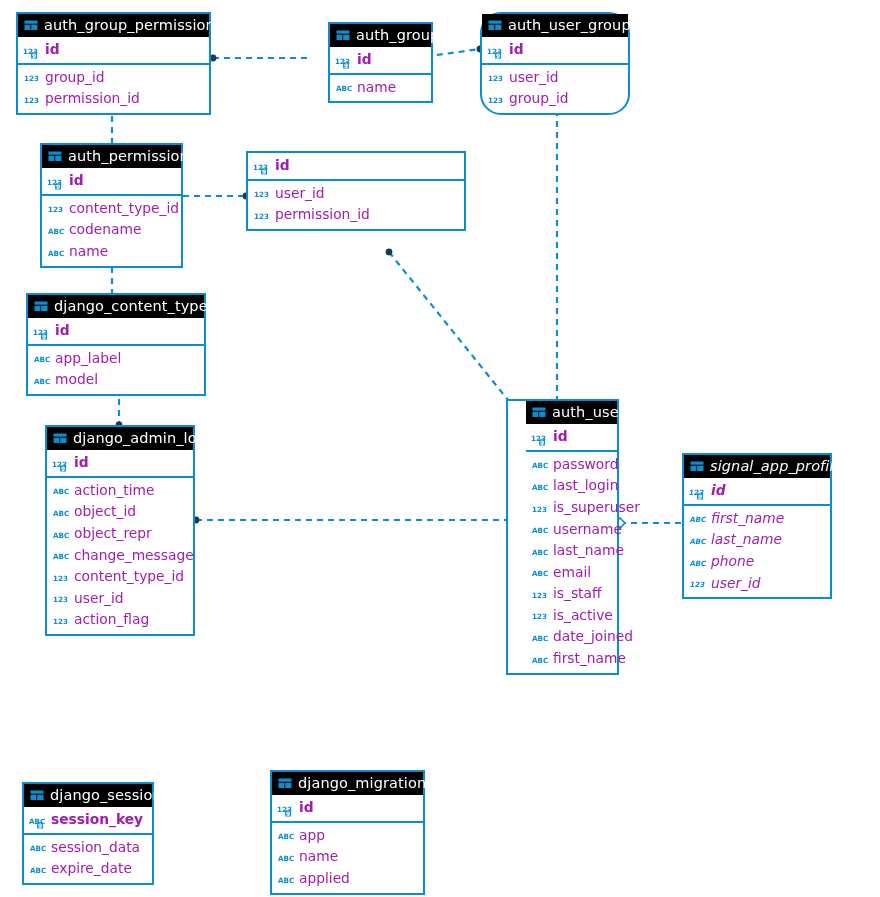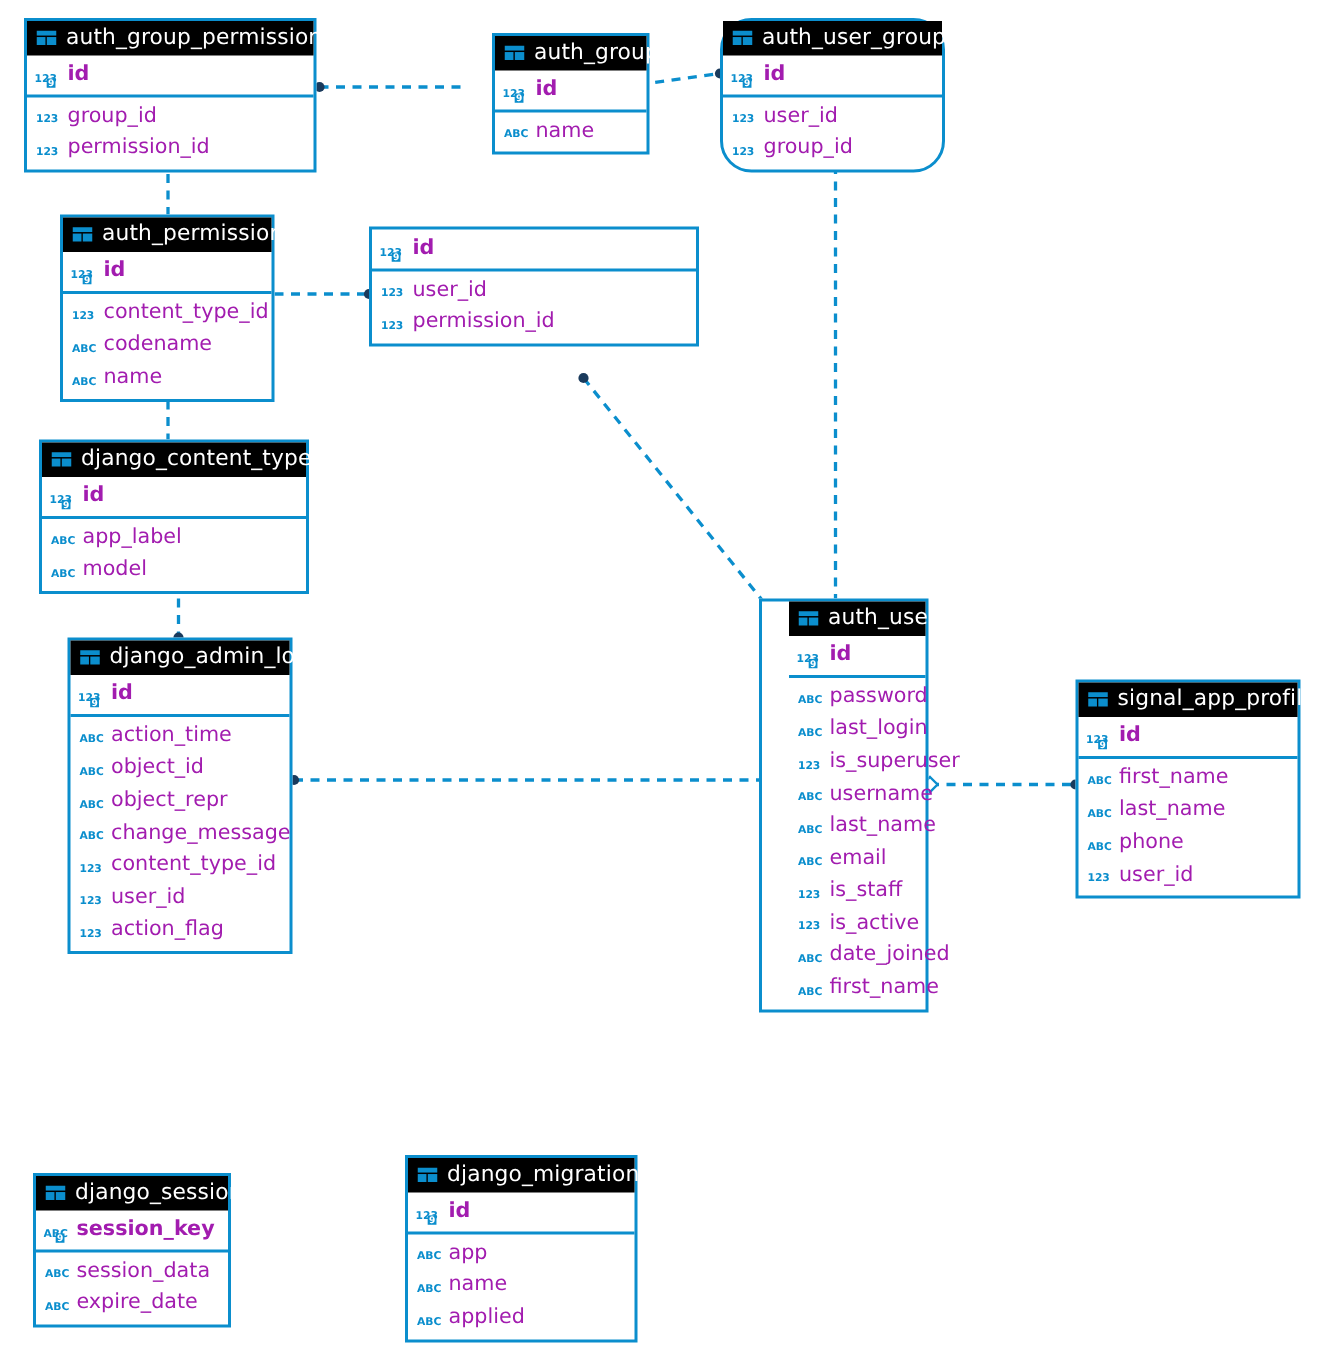--- a/index.html
+++ b/index.html
@@ -450,21 +450,21 @@
           <span class="col-name">date_joined</span>
         </div>
         <div class="col-row">
           <svg viewBox="0 0 18 13" class="type-icon">
             <text x="1" y="7.4" fill="#0b8ecd" font-size="7.6" font-family="&quot;DejaVu Sans&quot;,&quot;Liberation Sans&quot;,sans-serif" font-weight="bold">ABC</text>
           </svg>
           <span class="col-name">first_name</span>
         </div>
       </div>
     </div>
-    <div class="table-node" style="left: 717px; top: 453px; width: 150px;">
+    <div class="table-node" style="left: 682px; top: 453px; width: 150px; font-style: italic;">
       <div class="tbl-header">
         <svg viewBox="0 0 14 11" class="tbl-icon">
           <rect x="0.5" y="0.5" width="13" height="3.2" fill="#0b8ecd"></rect>
           <rect x="0.5" y="4.7" width="5.8" height="5.3" fill="#0b8ecd"></rect>
           <rect x="7.2" y="4.7" width="6.3" height="5.3" fill="#0b8ecd"></rect>
         </svg>
         <span class="tbl-title">signal_app_profile</span>
       </div>
       <div class="pk-section">
         <div class="col-row pk">

